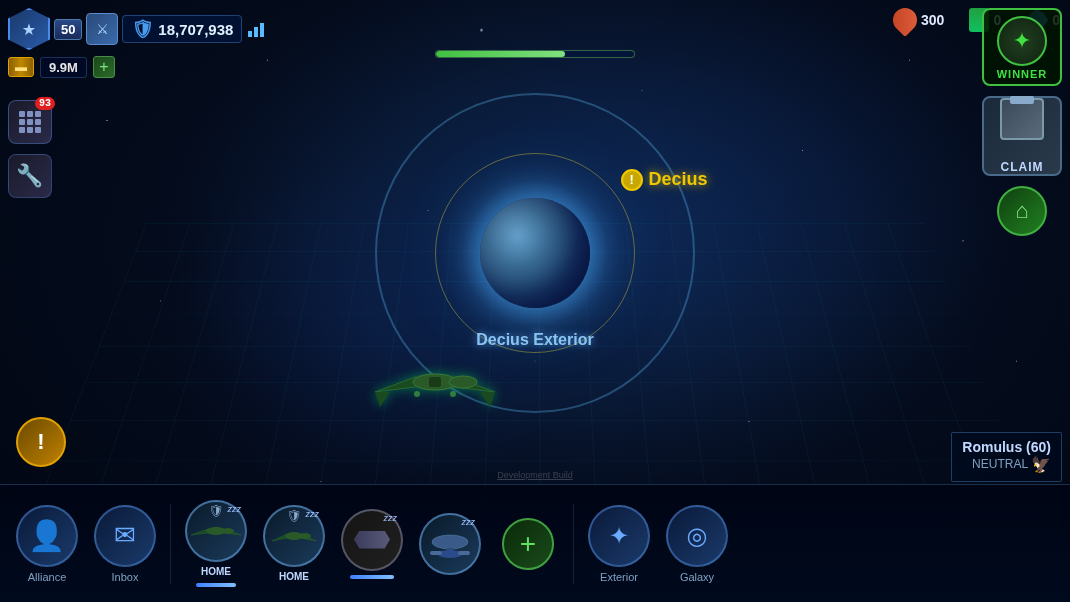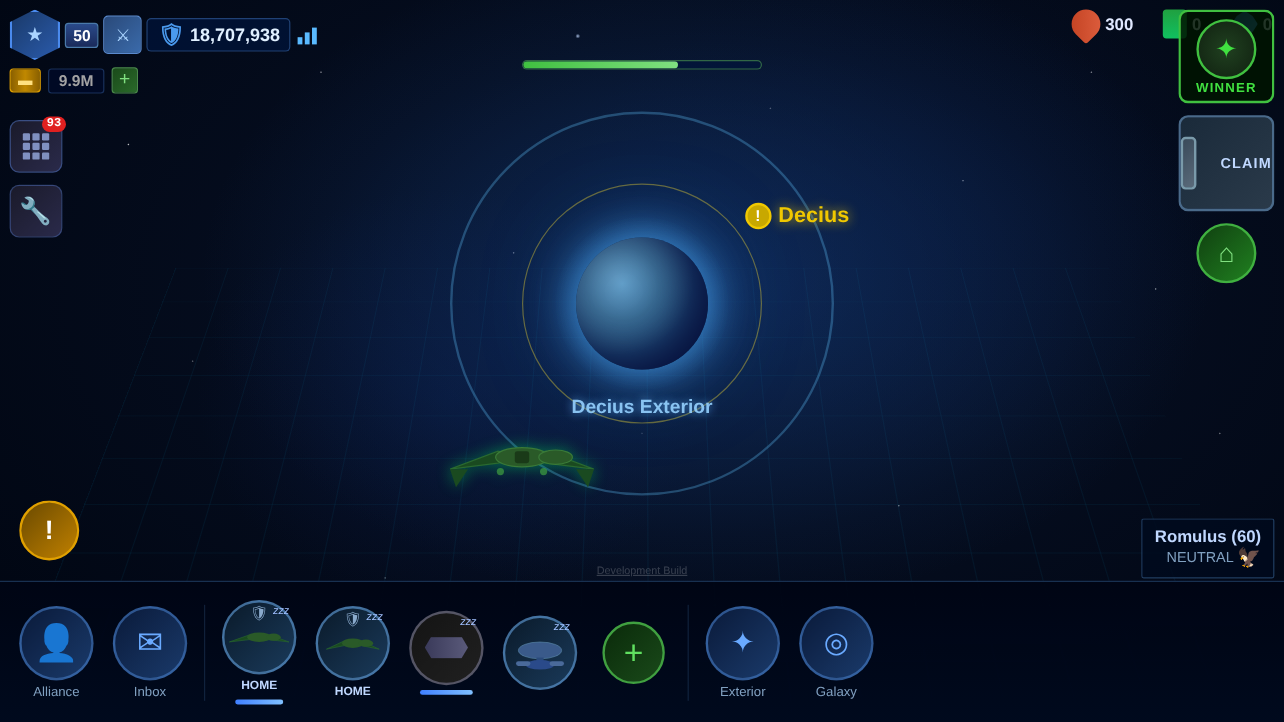--- a/index.html
+++ b/index.html
@@ -333,21 +333,21 @@
       color: #ffe080;
       font-size: 12px;
       font-weight: bold;
       padding: 2px 6px;
     }
 
     .resource-amount {
       background: rgba(0,10,40,0.8);
       border: 1px solid rgba(80,140,220,0.3);
       border-radius: 3px;
-      color: #a3a3a3;
+      color: #e5e5e5;
       font-size: 13px;
       font-weight: bold;
       padding: 2px 8px;
     }
 
     .add-btn {
       width: 22px;
       height: 22px;
       background: linear-gradient(135deg, #1a4a1a, #2a6a2a);
       border: 1px solid #4a8a4a;
@@ -517,20 +517,21 @@
       letter-spacing: 1px;
     }
 
     .claim-btn {
       width: 80px;
       height: 80px;
       background: linear-gradient(135deg, #1a2a3a, #2a3a4a);
       border: 2px solid #4a6a8a;
       border-radius: 8px;
       display: flex;
+      flex-direction: column;
       align-items: center;
       justify-content: center;
       cursor: pointer;
       gap: 20px;
     }
 
     .claim-box-icon {
       width: 44px;
       height: 44px;
       background: linear-gradient(135deg, #3a4a5a, #5a6a7a);

